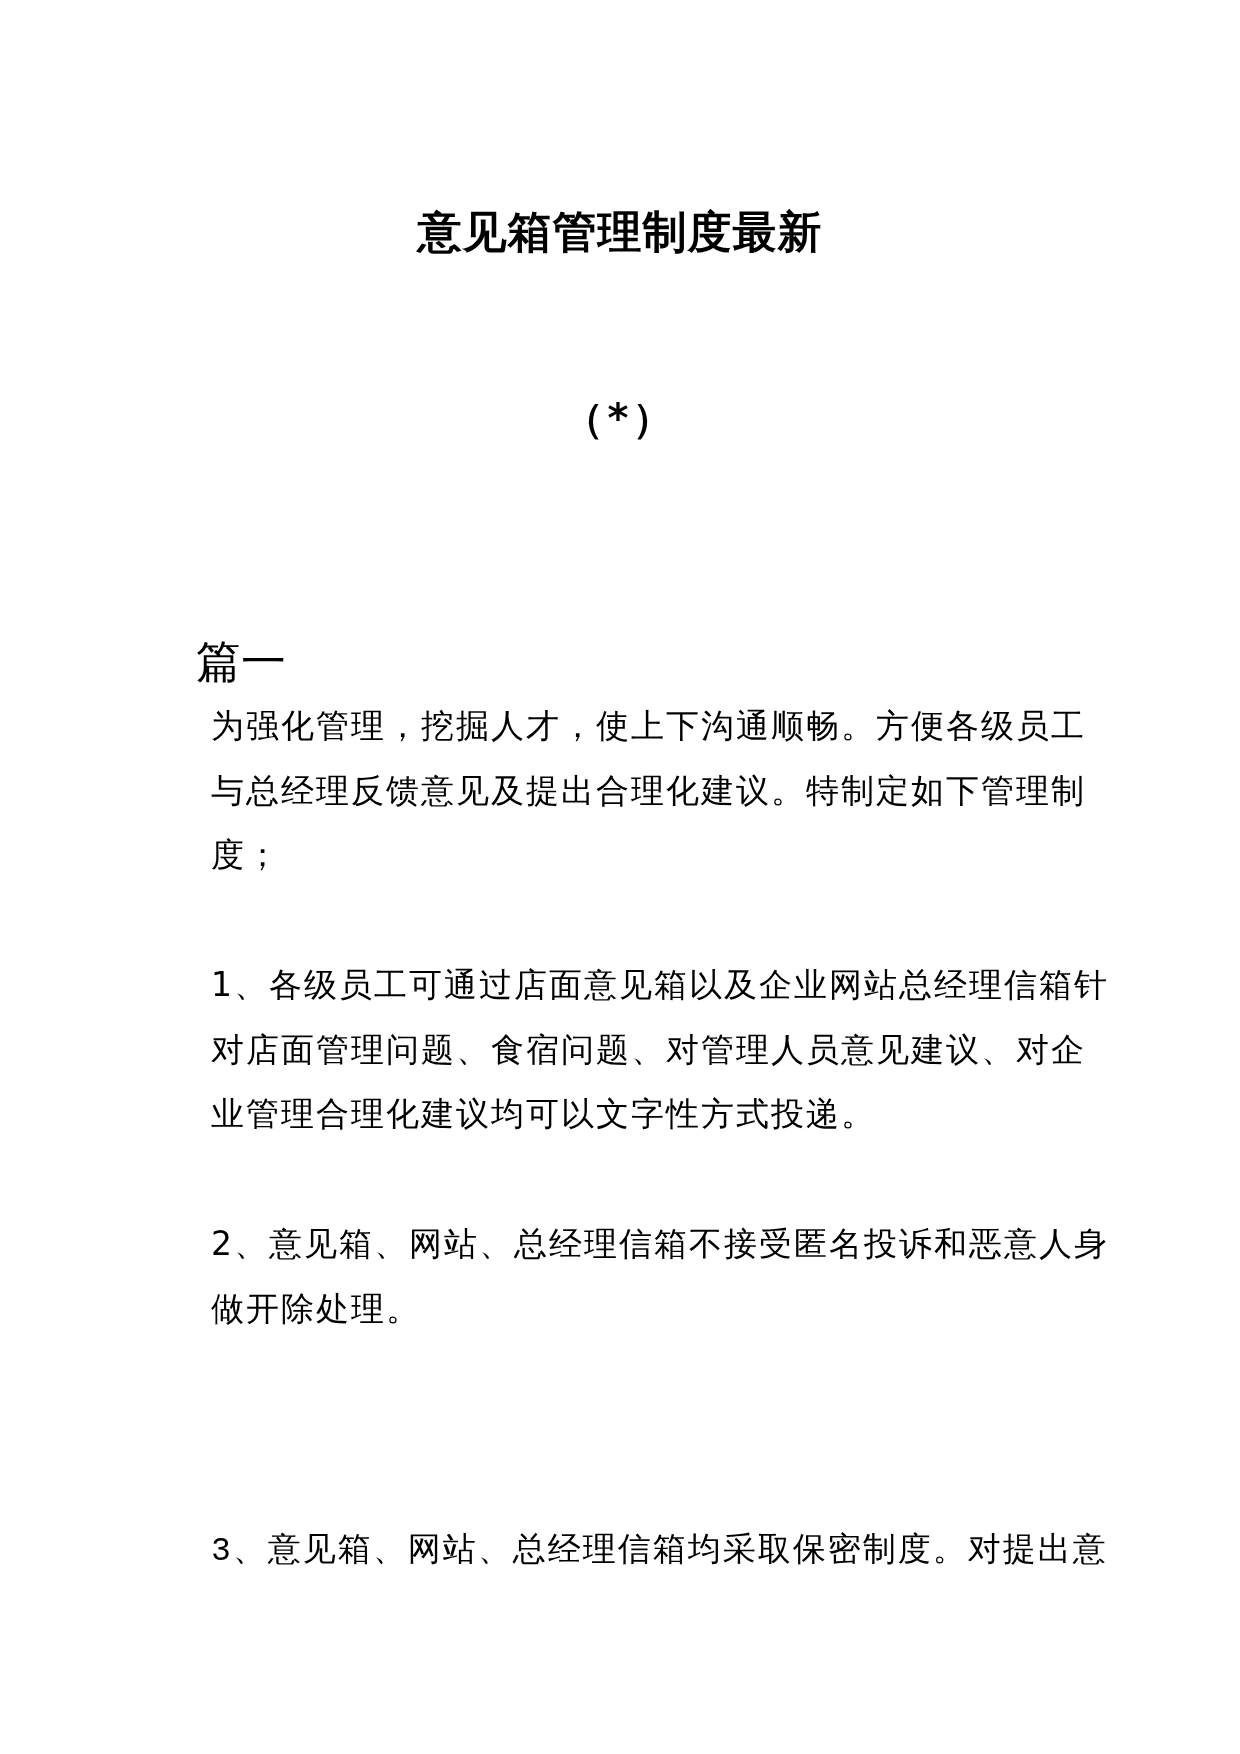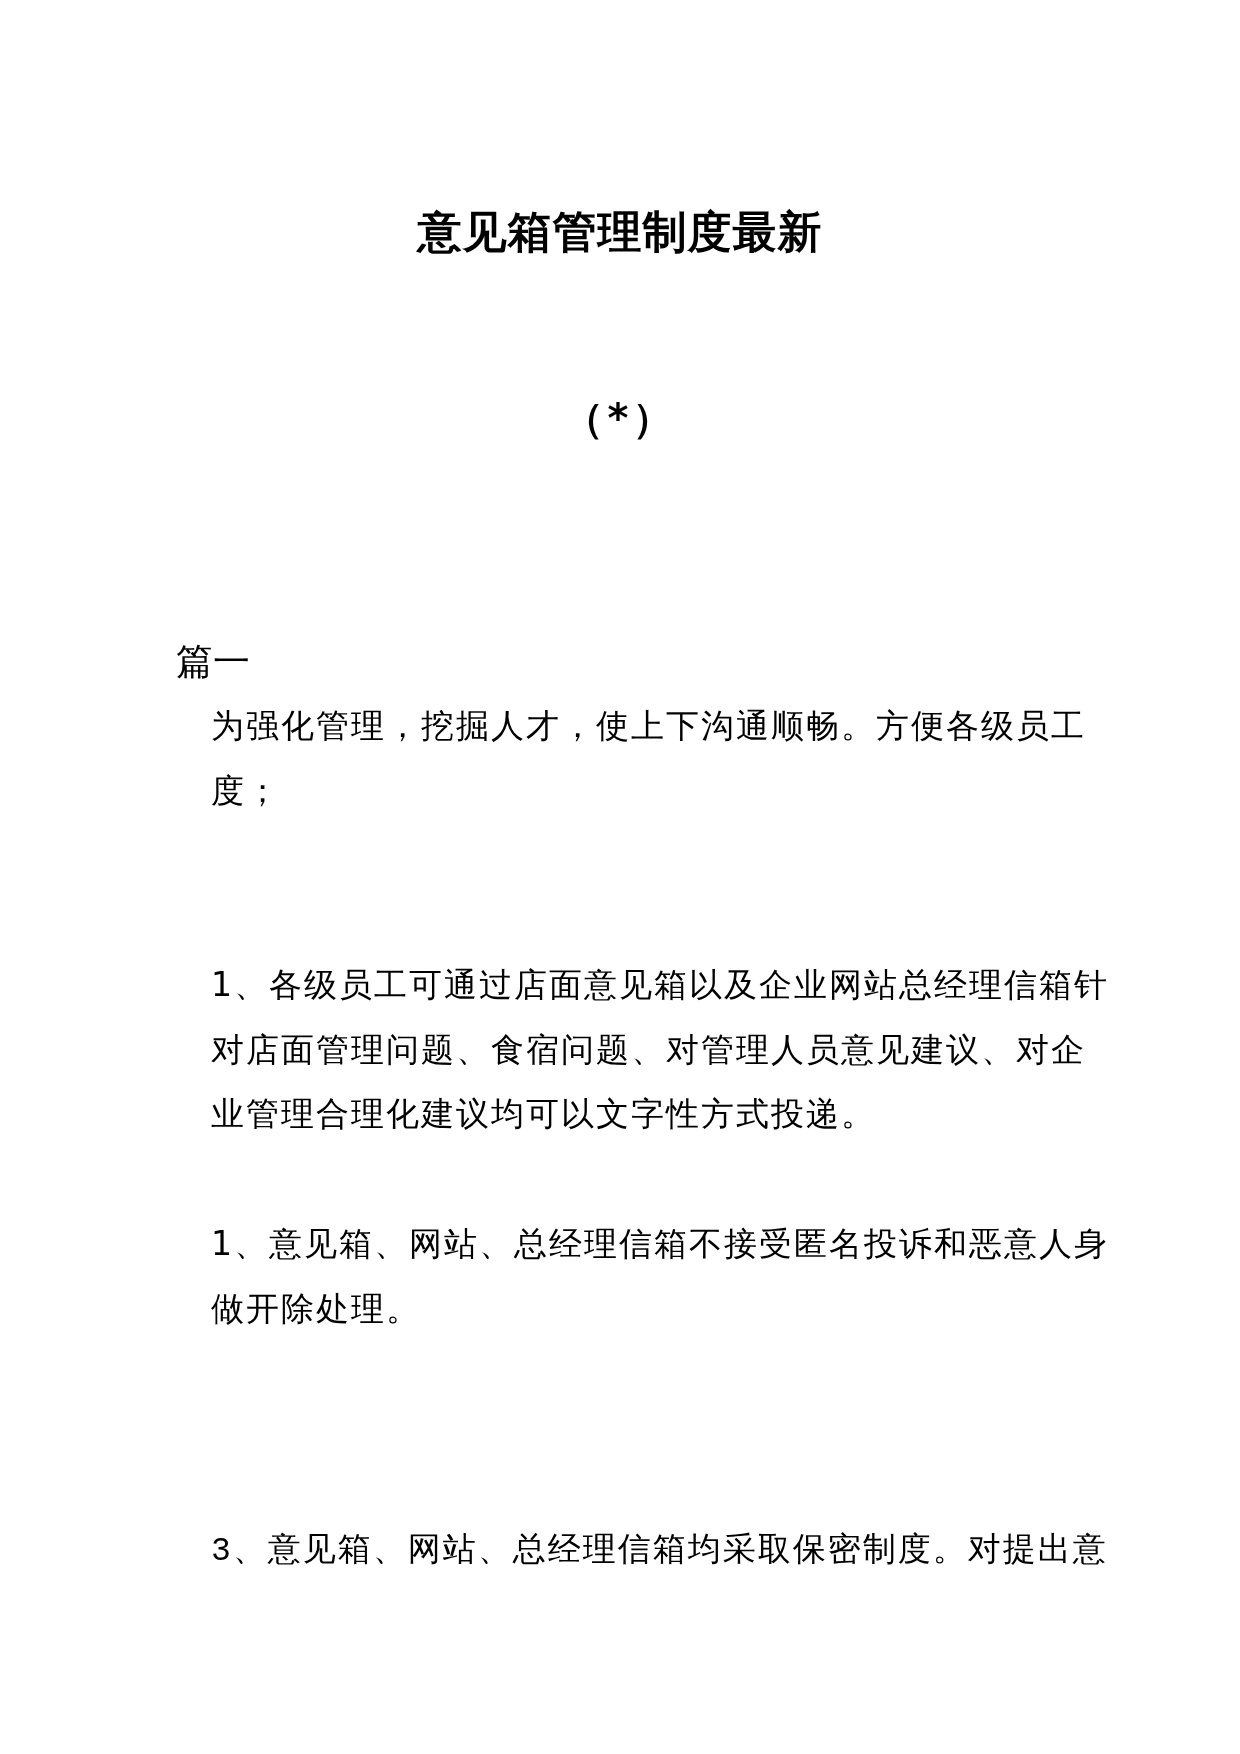--- a/index.html
+++ b/index.html
@@ -47,23 +47,23 @@
     .body-text {
       position: absolute;
       left: 187px;
       width: 868px;
       font-size: 33px;
       line-height: 64.5px;
       letter-spacing: 2px;
     }
     .section-label {
       position: absolute;
-      left: 176px;
+      left: 196px;
       top: 630px;
-      font-size: 37px;
+      font-size: 45px;
       line-height: 64.5px;
     }
     .line {
       display: block;
       white-space: nowrap;
       height: 64.5px;
       margin-left: 24px;
     }
   </style>
 </head>
@@ -72,31 +72,32 @@
 <div class="page">
 
   <div class="title">意见箱管理制度最新</div>
 
   <div class="marker">（*）</div>
 
   <div class="section-label">篇一</div>
 
   <div class="body-text" style="top: 694px;">
     <span class="line">为强化管理，挖掘人才，使上下沟通顺畅。方便各级员工</span>
+    <span class="line">与总经理反馈意见及提出合理化建议。特制定如下管理制</span>
     <span class="line">度；</span>
   </div>
 
   <div class="body-text" style="top: 953px;">
     <span class="line">1、各级员工可通过店面意见箱以及企业网站总经理信箱针</span>
     <span class="line">对店面管理问题、食宿问题、对管理人员意见建议、对企</span>
     <span class="line">业管理合理化建议均可以文字性方式投递。</span>
   </div>
 
   <div class="body-text" style="top: 1212px;">
-    <span class="line">1、意见箱、网站、总经理信箱不接受匿名投诉和恶意人身</span>
+    <span class="line">2、意见箱、网站、总经理信箱不接受匿名投诉和恶意人身</span>
     <span class="line">做开除处理。</span>
   </div>
 
   <div class="body-text" style="top: 1520px; font-family: Liberation Mono, monospace;">
     <span class="line">3、意见箱、网站、总经理信箱均采取保密制度。对提出意</span>
   </div>
 
 </div>
 
 </body></html>

